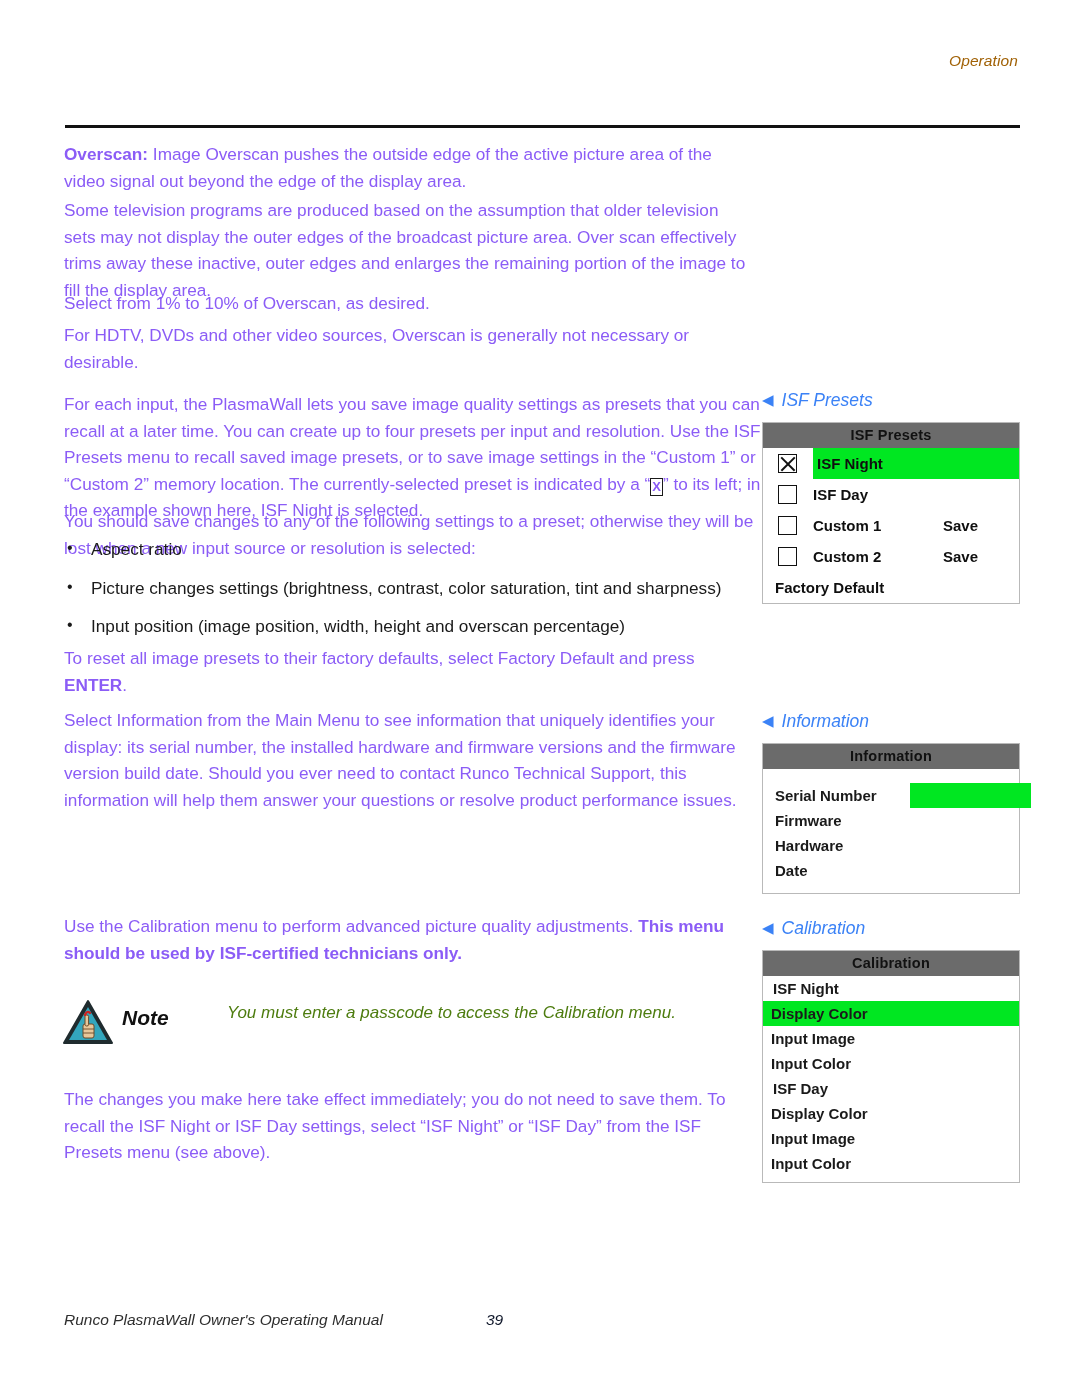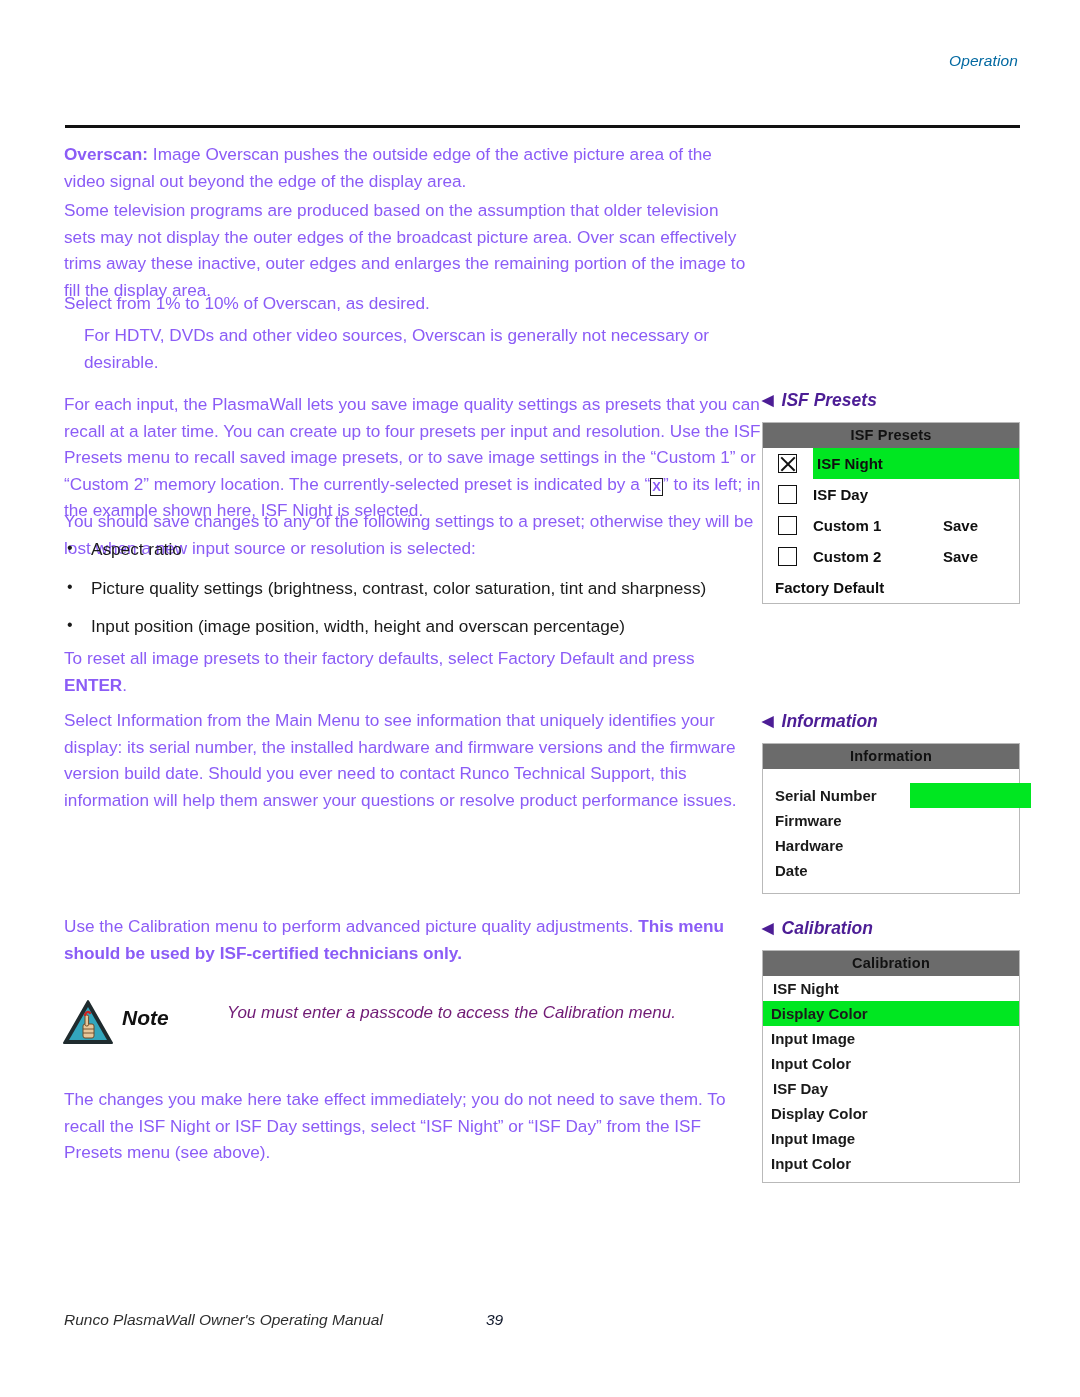--- a/index.html
+++ b/index.html
@@ -16,21 +16,21 @@
     overflow: hidden;
   }
 
   
   .running-head {
     position: absolute;
     top: 52px;
     right: 62px;
     font-style: italic;
     font-size: 15.5px;
-    color: #0369a1;
+    color: #a16207;
     letter-spacing: .1px;
   }
   .head-rule {
     position: absolute;
     left: 65px;
     top: 125px;
     width: 955px;
     height: 0;
     border-top: 3px solid #111;
   }
@@ -73,21 +73,21 @@
     position: relative;
     top: 1px;
   }
 
   
   .abs { position: absolute; }
 
   .blk-overscan  { left: 64px; top: 141px; width: 690px; }
   .blk-some      { left: 64px; top: 197px; width: 690px; }
   .blk-select1   { left: 64px; top: 290px; width: 690px; }
-  .blk-hdtv      { left: 64px; top: 322px; width: 690px; margin-left: 20px; }
+  .blk-hdtv      { left: 64px; top: 322px; width: 690px; }
   .blk-foreach   { left: 64px; top: 391px; width: 700px; }
   .blk-youshould { left: 64px; top: 508px; width: 690px; }
   .blk-bullets   { left: 64px; top: 536px; width: 690px; }
   .blk-toreset   { left: 64px; top: 645px; width: 690px; }
   .blk-selectinfo{ left: 64px; top: 707px; width: 700px; }
   .blk-usecal    { left: 64px; top: 913px; width: 690px; }
   .blk-changes   { left: 64px; top: 1086px; width: 690px; }
 
   
   .note-wrap {
@@ -115,30 +115,30 @@
     color: #111;
   }
   .note-text {
     position: absolute;
     left: 165px;
     top: 4px;
     width: 560px;
     font-style: italic;
     font-size: 17px;
     line-height: 25px;
-    color: #701a75;
+    color: #4d7c0f;
   }
 
   
   .fig { position: absolute; width: 258px; }
   .fig-caption {
     font-style: italic;
-    font-weight: bold;
+    font-weight: normal;
     font-size: 17.5px;
-    color: #4c1d95;
+    color: #3b82f6;
     margin-bottom: 11px;
     white-space: nowrap;
   }
   .fig-caption .arrow {
     display: inline-block;
     margin-right: 8px;
     font-style: normal;
     font-size: 15px;
     position: relative;
     top: -1px;
@@ -276,21 +276,21 @@
 <p class="para abs blk-select1">Select from 1% to 10% of Overscan, as desired.</p>
 
 <p class="para abs blk-hdtv">For HDTV, DVDs and other video sources, Overscan is generally not necessary or desirable.</p>
 
 <p class="para abs blk-foreach"><span>For each input, the PlasmaWall lets you save image quality settings as presets that you can recall at a later time. You can create up to four presets per input and resolution. Use the ISF Presets menu to recall saved image presets, or to save image settings in the “Custom 1” or “Custom 2” memory location. The currently-selected preset is indicated by a “</span><span class="boxglyph">X</span><span>” to its left; in the example shown here, ISF Night is selected.</span></p>
 
 <p class="para abs blk-youshould">You should save changes to any of the following settings to a preset; otherwise they will be lost when a new input source or resolution is selected:</p>
 
 <ul class="bullets abs blk-bullets">
   <li>Aspect ratio</li>
-  <li>Picture quality settings (brightness, contrast, color saturation, tint and sharpness)</li>
+  <li>Picture changes settings (brightness, contrast, color saturation, tint and sharpness)</li>
   <li>Input position (image position, width, height and overscan percentage)</li>
 </ul>
 
 <p class="para abs blk-toreset"><span>To reset all image presets to their factory defaults, select Factory Default and press </span><b>ENTER</b><span>.</span></p>
 
 <p class="para abs blk-selectinfo">Select Information from the Main Menu to see information that uniquely identifies your display: its serial number, the installed hardware and firmware versions and the firmware version build date. Should you ever need to contact Runco Technical Support, this information will help them answer your questions or resolve product performance issues.</p>
 
 <p class="para abs blk-usecal"><span>Use the Calibration menu to perform advanced picture quality adjustments. </span><b>This menu should be used by ISF-certified technicians only.</b></p>
 
 <div class="note-wrap">

